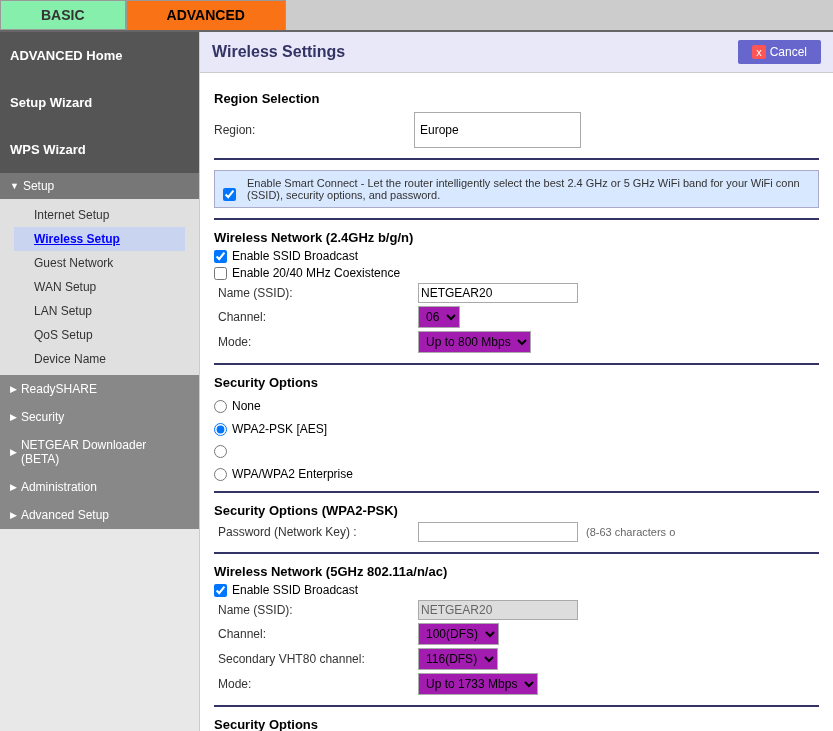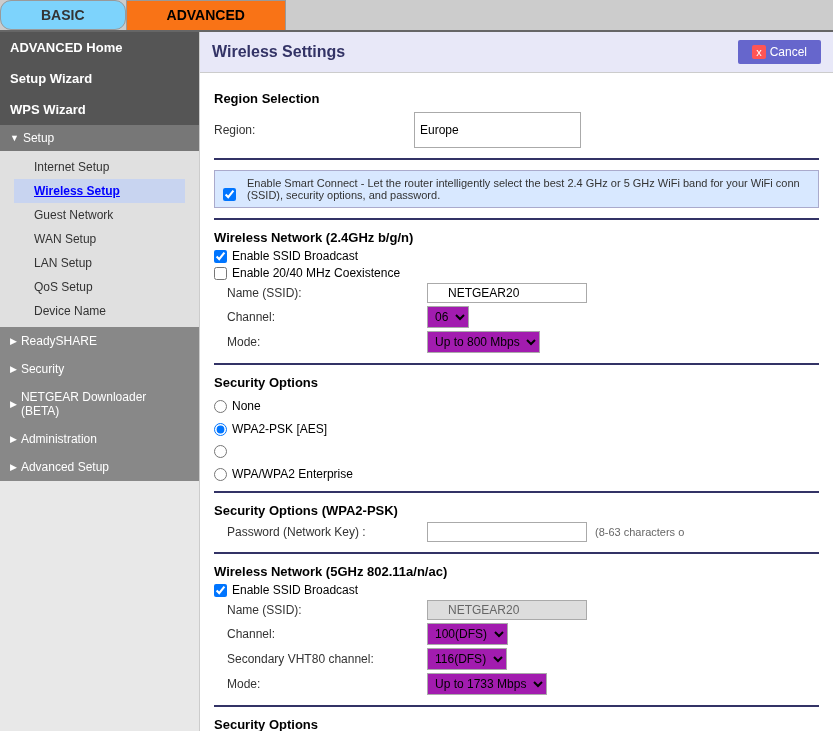--- a/index.html
+++ b/index.html
@@ -1,29 +1,29 @@
 <!DOCTYPE html>
 <html><head>
   <meta charset="utf-8">
   <style>
     * { margin: 0; padding: 0; box-sizing: border-box; }
     body { font-family: Arial, sans-serif; font-size: 12px; background: #fff; width: 833px; overflow-x: hidden; }
 
     
     .top-tabs { display: flex; background: #ccc; border-bottom: 2px solid #666; }
     .top-tab { padding: 6px 40px; font-weight: bold; font-size: 14px; cursor: pointer; border: 1px solid #999; }
-    .top-tab.inactive { background: #7dd3fc; color: #333; border-radius: 11px; }
+    .top-tab.inactive { background: #86efac; color: #333; }
     .top-tab.active { background: #f97316; color: #000; border-bottom: none; }
 
     
     .layout { display: flex; min-height: 700px; }
 
     
     .sidebar { width: 200px; background: #e8e8e8; flex-shrink: 0; border-right: 1px solid #ccc; }
-    .sidebar-header { background: #555; color: #fff; padding: 8px 10px; font-weight: bold; font-size: 13px; cursor: pointer; display: block; }
+    .sidebar-header { background: #555; color: #fff; padding: 16px 10px; font-weight: bold; font-size: 13px; cursor: pointer; display: block; }
     .sidebar-section { background: #777; color: #fff; padding: 6px 10px; font-size: 12px; cursor: pointer; display: flex; align-items: center; gap: 4px; }
     .sidebar-subsection { background: #e0e0e0; padding: 4px 14px; font-size: 12px; }
     .sidebar-link { display: block; padding: 5px 20px; color: #333; text-decoration: none; font-size: 12px; cursor: pointer; }
     .sidebar-link.active { color: #00f; font-weight: bold; text-decoration: underline; background: #c8d4f0; }
     .sidebar-group-header { background: #888; color: #fff; padding: 7px 10px; font-size: 12px; cursor: pointer; display: flex; align-items: center; gap: 4px; }
     .triangle { font-size: 9px; }
 
     
     .main { flex: 1; padding: 0; overflow-x: hidden; }
     .main-header { background: #e8e8f8; padding: 8px 12px; border-bottom: 1px solid #ccc; display: flex; justify-content: space-between; align-items: center; }
@@ -44,28 +44,28 @@
 
     .smart-connect { background: #d8e8ff; border: 1px solid #aac; padding: 6px 8px; margin: 6px 0; font-size: 11px; color: #333; }
     .smart-connect input { margin-right: 4px; }
 
     .checkbox-row { display: flex; align-items: center; margin: 3px 0; font-size: 12px; }
     .checkbox-row input { margin-right: 5px; }
 
     .radio-row { display: flex; align-items: flex-end; margin: 9px 0; font-size: 12px; }
     .radio-row input { margin-right: 5px; }
 
-    .ssid-input { border: 1px solid #aaa; padding: 2px 20px; font-size: 12px; width: 160px; }
+    .ssid-input { border: 1px solid #aaa; padding: 2px 2px; font-size: 12px; width: 160px; }
     .ssid-input.disabled { background: #ddd; color: #666; }
 
     .password-input { border: 1px solid #aaa; padding: 2px 5px; font-size: 12px; width: 160px; }
 
     .hint-text { color: #666; font-size: 11px; margin-left: 8px; }
 
-    .channel-mode-row { display: flex; align-items: center; margin: 3px 13px; }
+    .channel-mode-row { display: flex; align-items: center; margin: 3px 4px; }
     .channel-mode-label { width: 200px; color: #333; font-size: 12px; }
   </style>
 </head>
 <body>
 
 <div class="top-tabs">
   <div class="top-tab inactive">BASIC</div>
   <div class="top-tab active">ADVANCED</div>
 </div>
 

